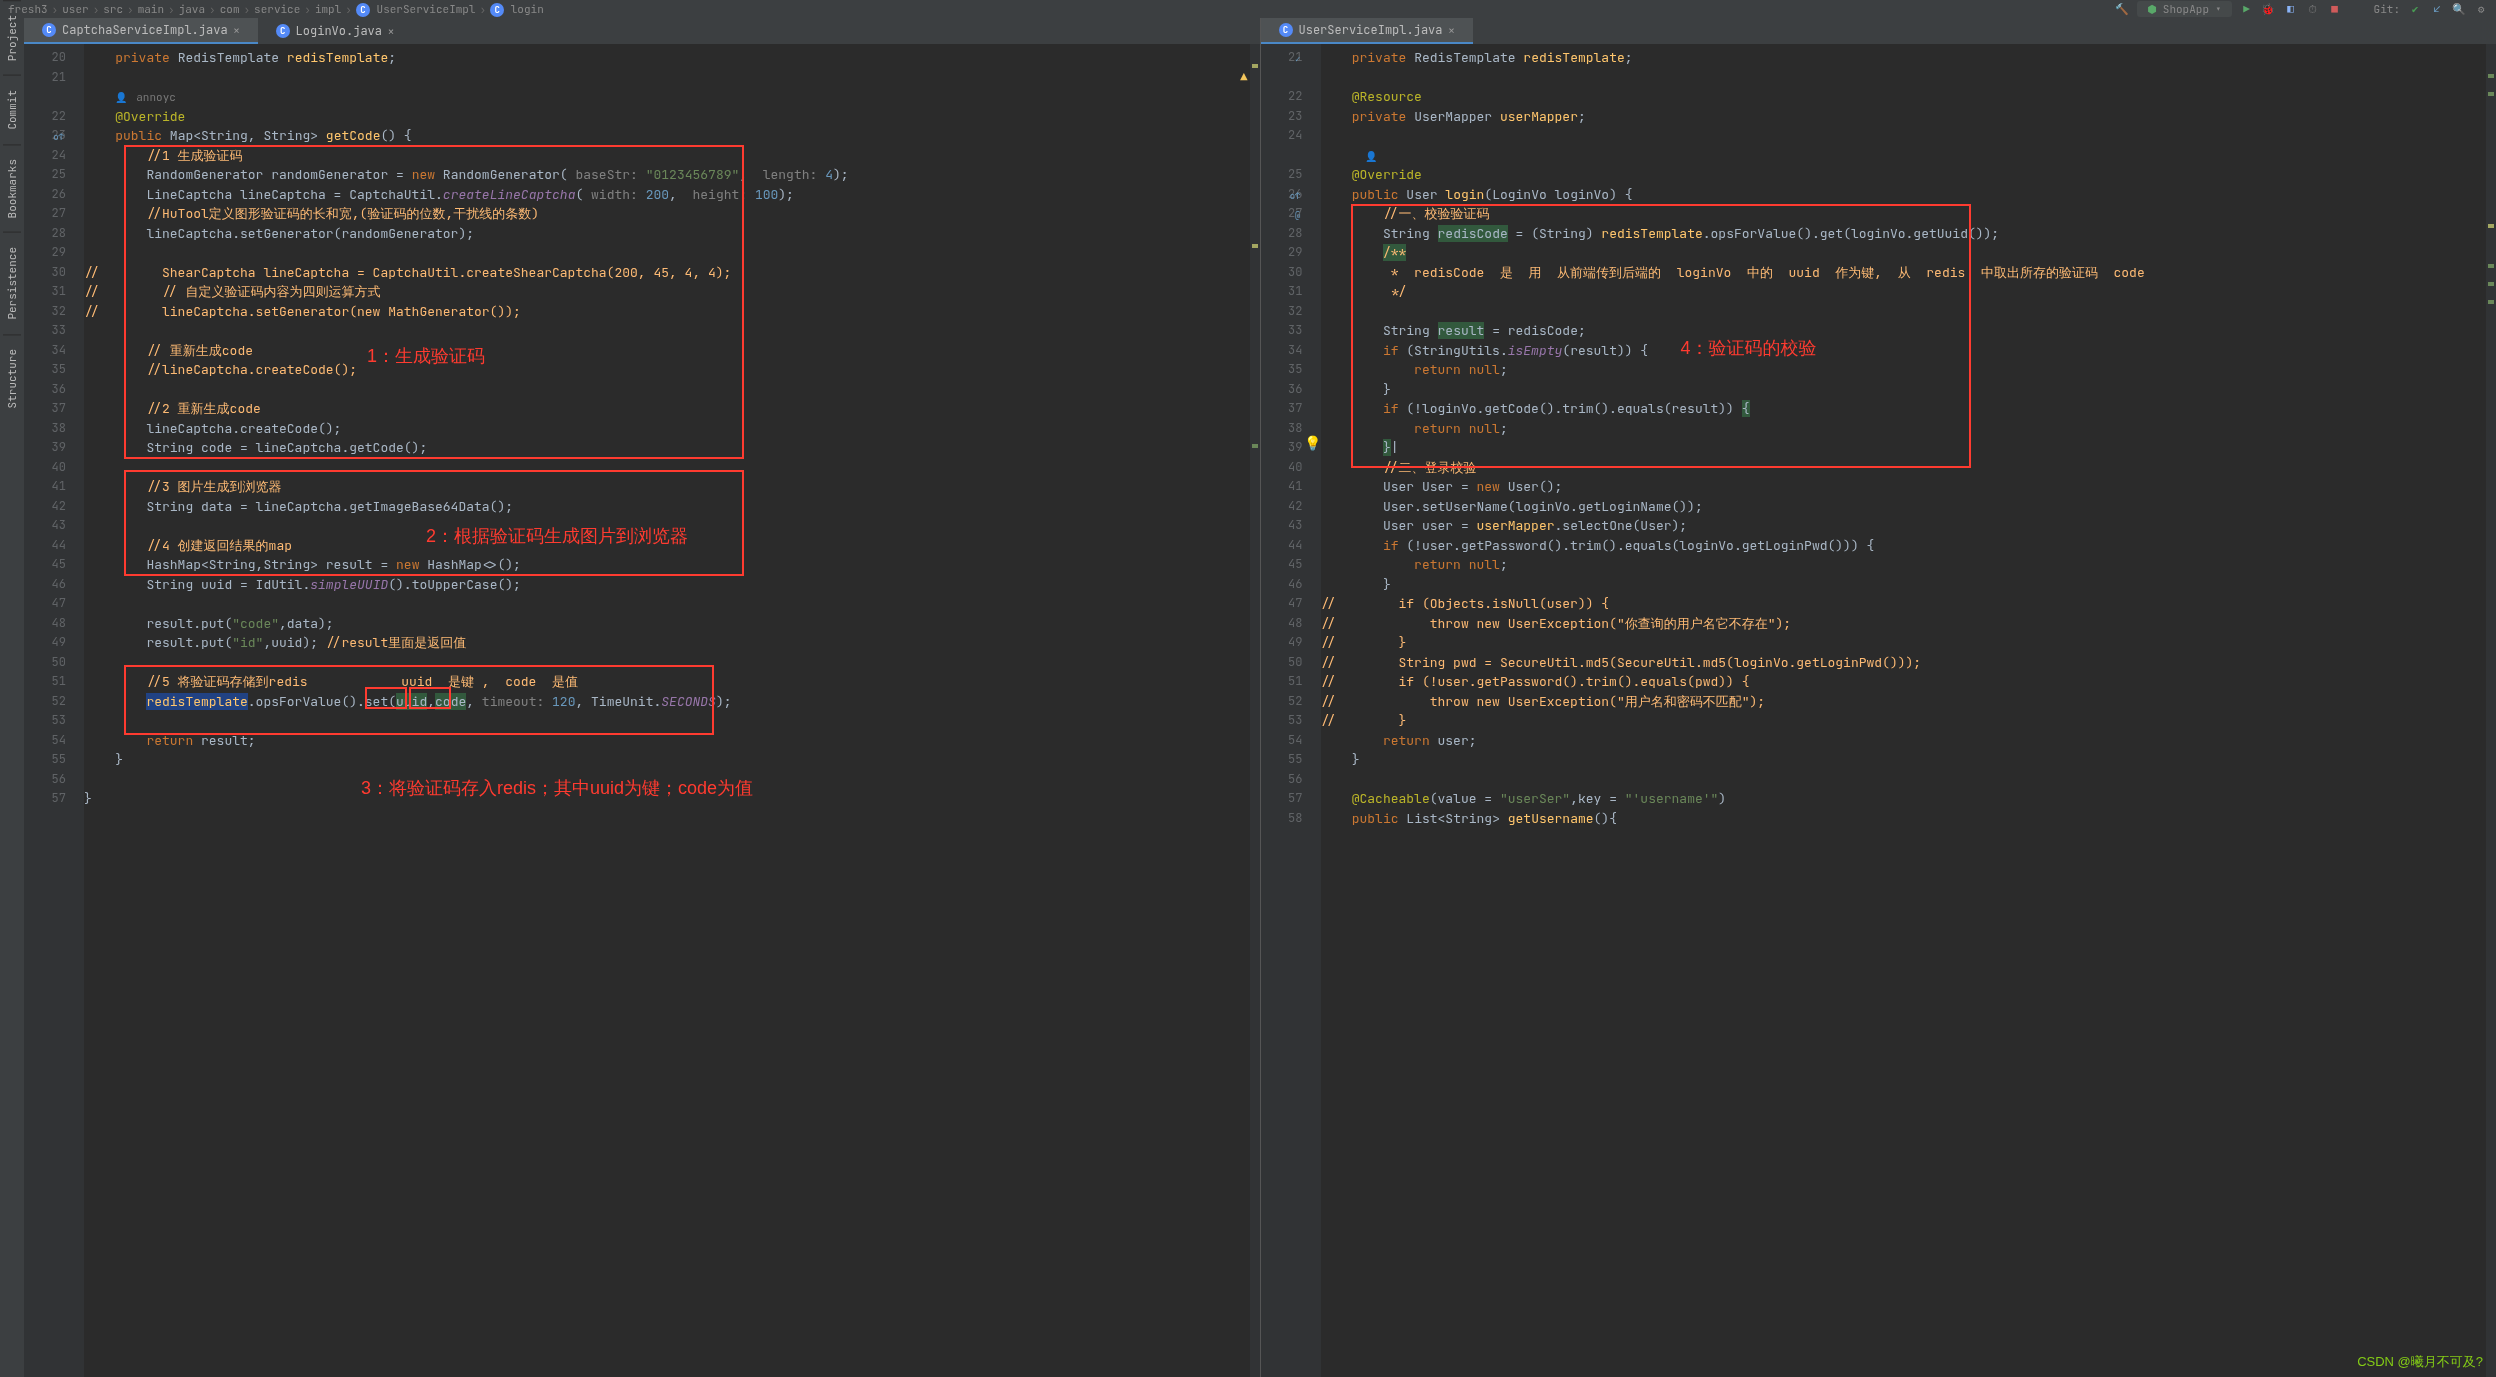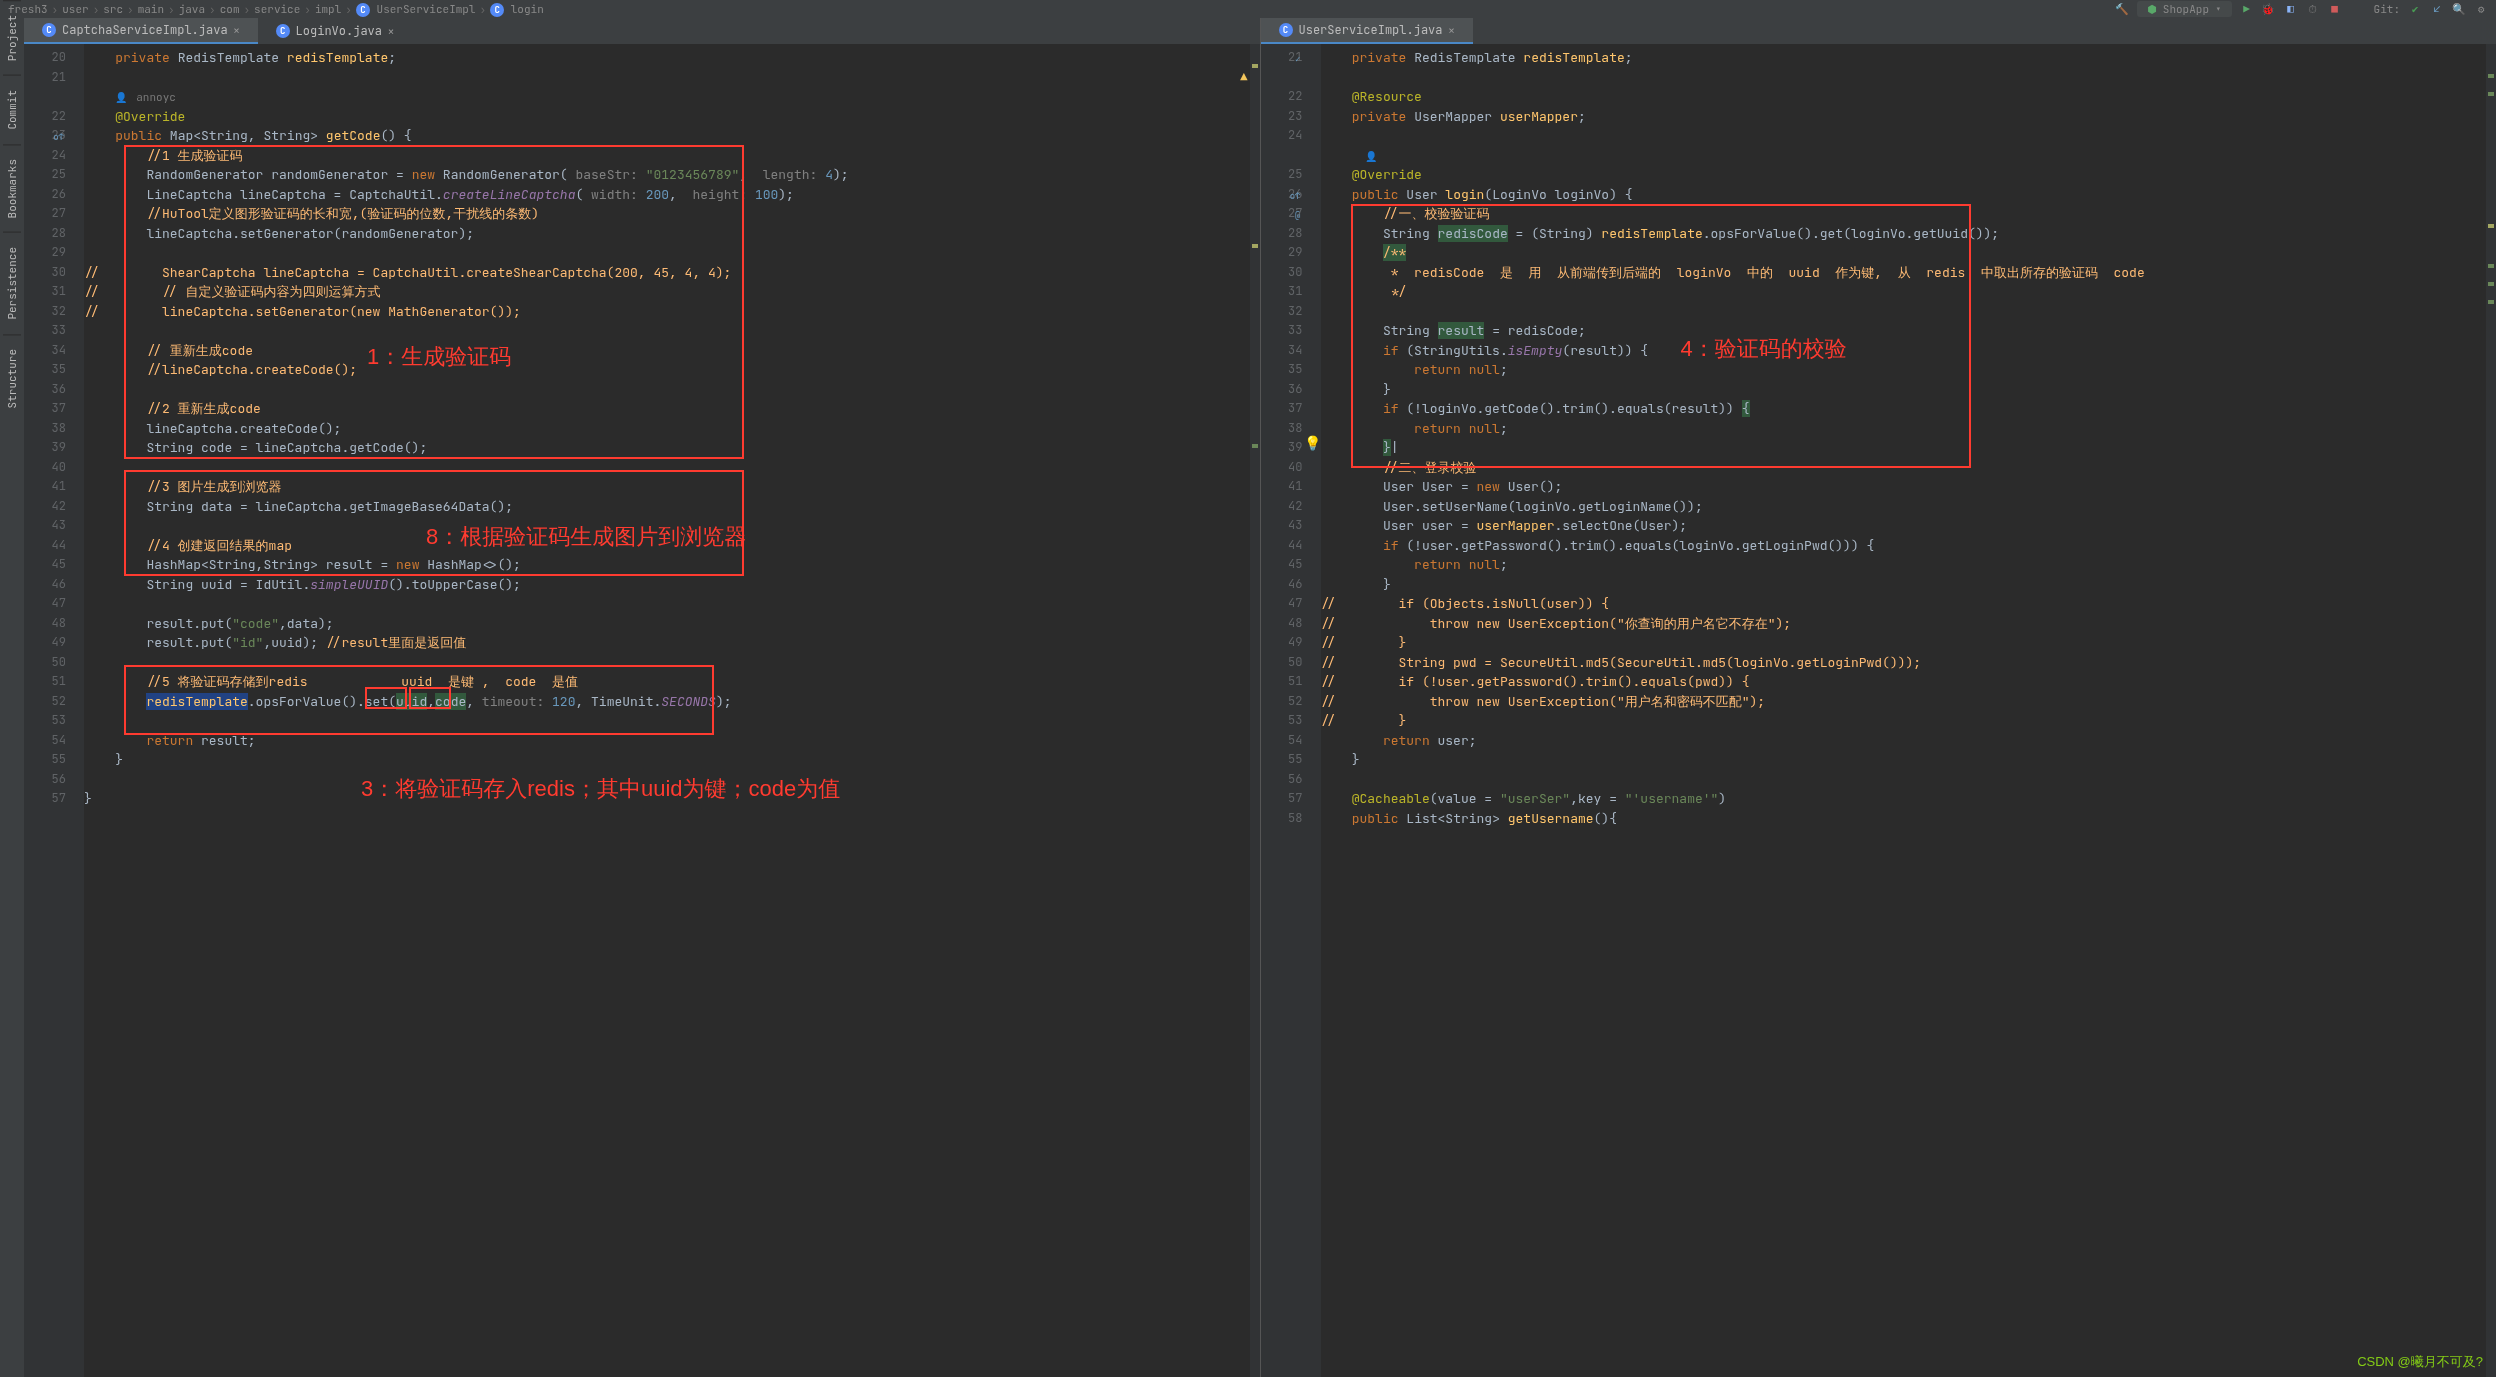--- a/index.html
+++ b/index.html
@@ -38,21 +38,21 @@
   .n { color:#6897bb; } 
   .c { color:#fdba74; } 
   .a { color:#bbb529; } 
   .m { color:#ffc66d; } 
   .t { color:#a9b7c6; }
   .i { color:#9876aa; font-style:italic; } 
   .p { color:#808080; } 
   .hi { background:#32593d; } 
   .hi2 { background:#214283; }
   .box1, .box2, .box3, .box4, .box5 { position:absolute; border:2px solid #ff3b30; pointer-events:none; }
-  .anno { position:absolute; color:#ff3b30; font-size:22px; font-family:"PingFang SC","Microsoft YaHei",sans-serif; pointer-events:none; }
+  .anno { position:absolute; color:#ff3b30; font-size:18px; font-family:"PingFang SC","Microsoft YaHei",sans-serif; pointer-events:none; }
   .by { position:absolute; right:13px; bottom:6px; color:#84cc16; font-size:13px; font-family:sans-serif; }
   .usages { color:#787878; font-size:11px; }
   .usages .avatar::before { content:"👤"; font-size:10px; margin-right:2px; }
   .warn { position:absolute; right:2px; top:24px; color:#f2c55c; font-size:12px;}
   .bulb { position:absolute; left:2px; top:777px; color:#f2c55c; font-size:14px;}
   
   .track { width:10px; background:#313335; position:relative; }
   .track .m1 { position:absolute; left:2px; width:6px; height:4px; background:#a4a762; }
   .track .m2 { position:absolute; left:2px; width:6px; height:4px; background:#6a8759; }
 </style>
@@ -150,21 +150,21 @@
           </div>
         <div class="code" id="lcode"><div class="cline">    <span class="k">private</span> <span class="t">RedisTemplate</span> <span class="m">redisTemplate</span>;</div><div class="cline"></div><div class="cline">    <span class="usages"><span class="avatar"></span> annoyc</span></div><div class="cline">    <span class="a">@Override</span></div><div class="cline">    <span class="k">public</span> <span class="t">Map&lt;String, String&gt;</span> <span class="m">getCode</span>() {</div><div class="cline">        <span class="c">//1 生成验证码</span></div><div class="cline">        <span class="t">RandomGenerator</span> randomGenerator = <span class="k">new</span> <span class="t">RandomGenerator</span>( <span class="p">baseStr:</span> <span class="s">"0123456789"</span>,  <span class="p">length:</span> <span class="n">4</span>);</div><div class="cline">        <span class="t">LineCaptcha</span> lineCaptcha = CaptchaUtil.<span class="i">createLineCaptcha</span>( <span class="p">width:</span> <span class="n">200</span>,  <span class="p">height:</span> <span class="n">100</span>);</div><div class="cline">        <span class="c">//HuTool定义图形验证码的长和宽,(验证码的位数,干扰线的条数)</span></div><div class="cline">        lineCaptcha.setGenerator(randomGenerator);</div><div class="cline"></div><div class="cline"><span class="c">//        ShearCaptcha lineCaptcha = CaptchaUtil.createShearCaptcha(200, 45, 4, 4);</span></div><div class="cline"><span class="c">//        // 自定义验证码内容为四则运算方式</span></div><div class="cline"><span class="c">//        lineCaptcha.setGenerator(new MathGenerator());</span></div><div class="cline"></div><div class="cline">        <span class="c">// 重新生成code</span></div><div class="cline">        <span class="c">//lineCaptcha.createCode();</span></div><div class="cline"></div><div class="cline">        <span class="c">//2 重新生成code</span></div><div class="cline">        lineCaptcha.createCode();</div><div class="cline">        <span class="t">String</span> code = lineCaptcha.getCode();</div><div class="cline"></div><div class="cline">        <span class="c">//3 图片生成到浏览器</span></div><div class="cline">        <span class="t">String</span> data = lineCaptcha.getImageBase64Data();</div><div class="cline"></div><div class="cline">        <span class="c">//4 创建返回结果的map</span></div><div class="cline">        <span class="t">HashMap&lt;String,String&gt;</span> result = <span class="k">new</span> HashMap&lt;&gt;();</div><div class="cline">        <span class="t">String</span> uuid = IdUtil.<span class="i">simpleUUID</span>().toUpperCase();</div><div class="cline"></div><div class="cline">        result.put(<span class="s">"code"</span>,data);</div><div class="cline">        result.put(<span class="s">"id"</span>,uuid); <span class="c">//result里面是返回值</span></div><div class="cline"></div><div class="cline">        <span class="c">//5 将验证码存储到redis            uuid  是键 ,  code  是值</span></div><div class="cline">        <span class="m hi2">redisTemplate</span>.opsForValue().set(<span class="hi">uuid</span>,<span class="hi">code</span>, <span class="p">timeout:</span> <span class="n">120</span>, TimeUnit.<span class="i">SECONDS</span>);</div><div class="cline"></div><div class="cline">        <span class="k">return</span> result;</div><div class="cline">    }</div><div class="cline"></div><div class="cline">}</div>
           <span class="warn">▲</span>
           
           <div class="box1" style="left:40px; top:101px; width:620px; height:314px;"></div>
           <div class="box2" style="left:40px; top:426px; width:620px; height:106px;"></div>
           <div class="box3" style="left:40px; top:621px; width:590px; height:70px;"></div>
           <div class="box5" style="left:281px; top:643px; width:42px; height:22px;"></div>
           <div class="box5" style="left:325px; top:643px; width:42px; height:22px;"></div>
           <div class="anno" style="left:283px; top:303px;">1：生成验证码</div>
-          <div class="anno" style="left:342px; top:483px;">8：根据验证码生成图片到浏览器</div>
+          <div class="anno" style="left:342px; top:483px;">2：根据验证码生成图片到浏览器</div>
           <div class="anno" style="left:277px; top:735px;">3：将验证码存入redis；其中uuid为键；code为值</div>
         </div>
         <div class="track">
           <div class="m1" style="top:20px"></div>
             <div class="m1" style="top:200px"></div>
             <div class="m2" style="top:400px"></div>
         </div>
       </div>
     </div>
 

